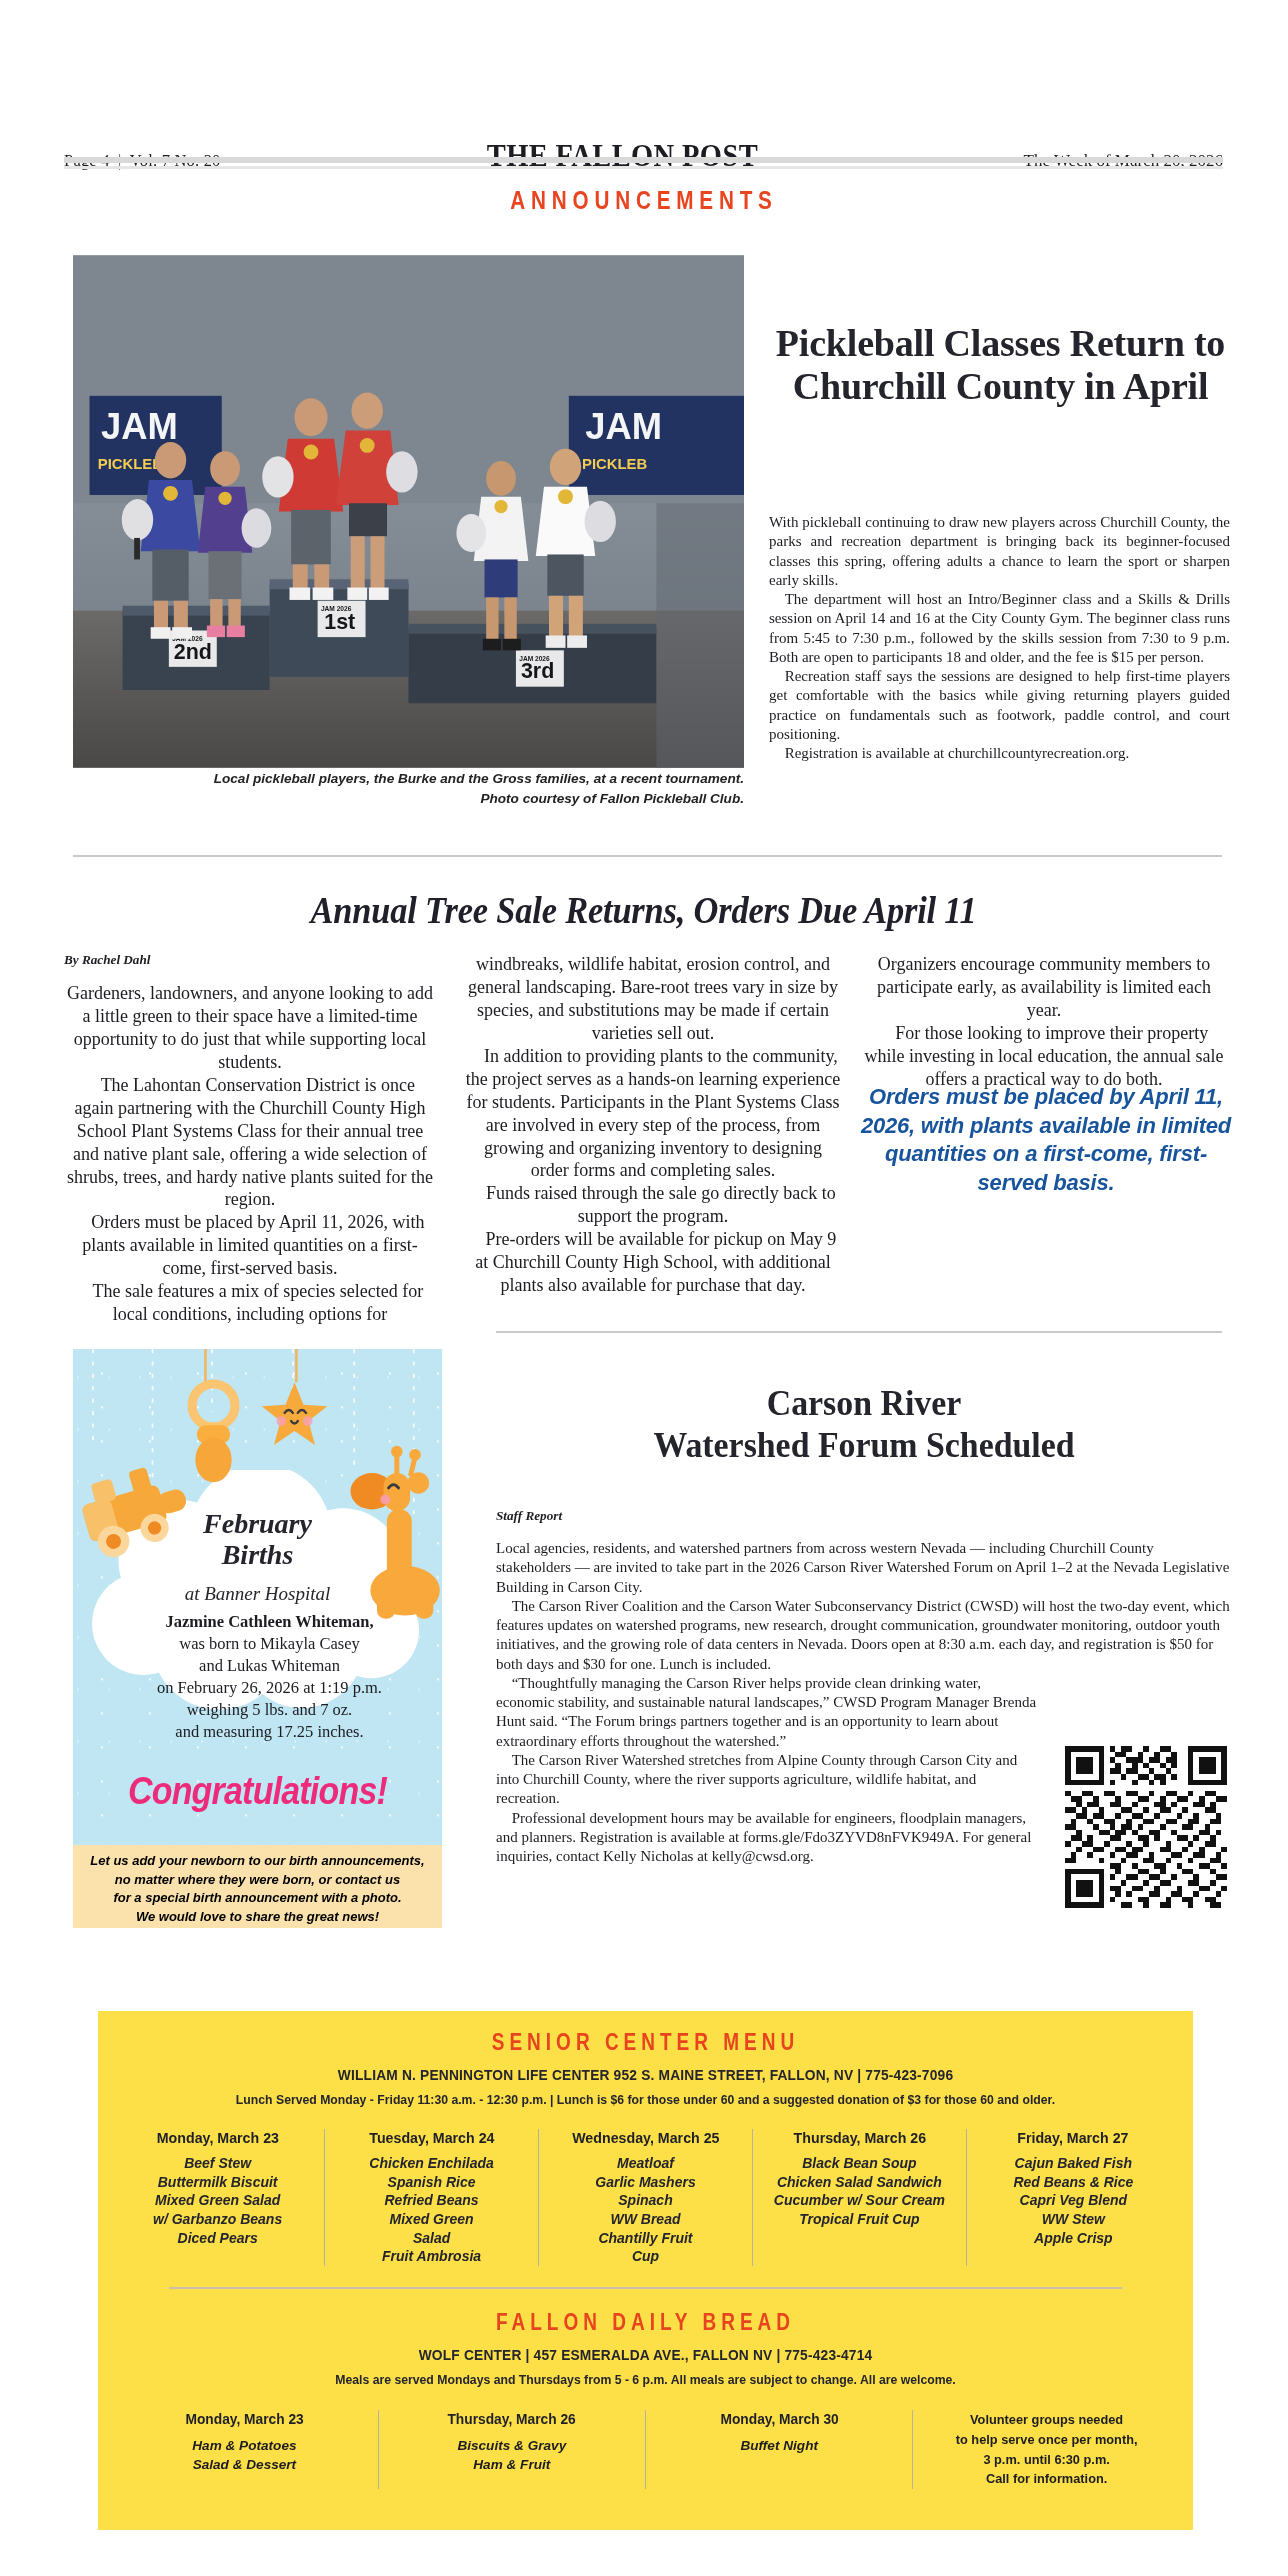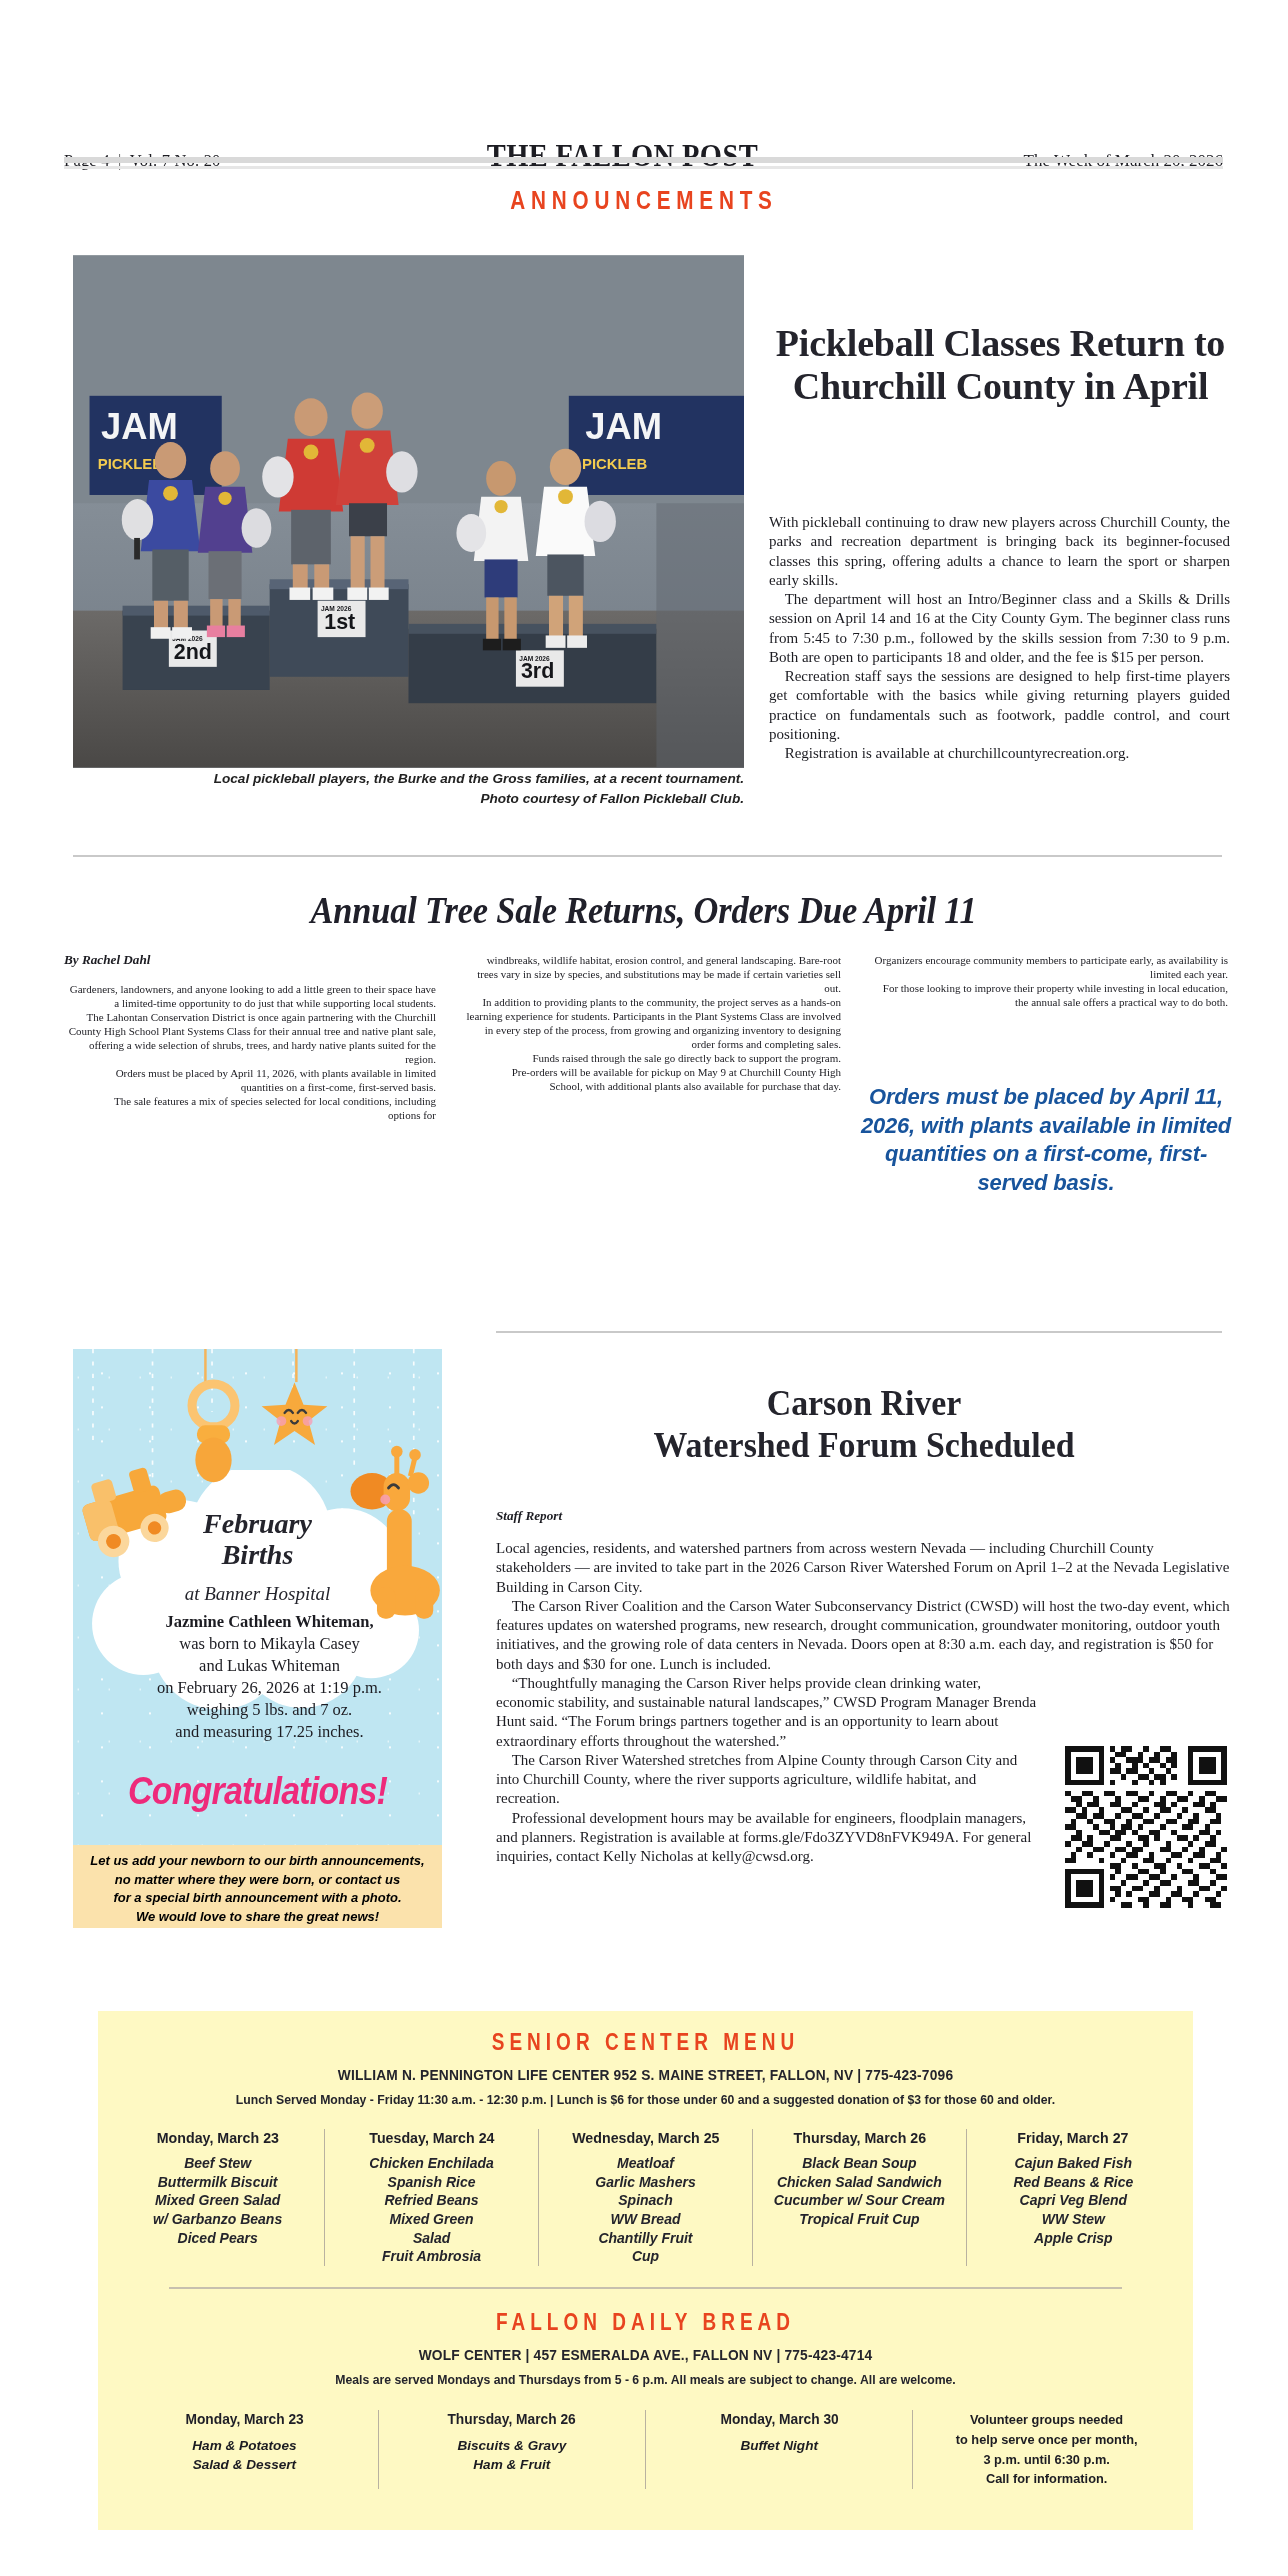--- a/index.html
+++ b/index.html
@@ -104,22 +104,22 @@
     letter-spacing: -0.2px;
     transform: scaleX(.93);
     color: #20202a;
   }
   .byline {
     position: absolute; left: 64px; top: 952px;
     font-size: 13.2px; font-style: italic; font-weight: 600;
   }
   .tree-col {
     position: absolute;
-    font-size: 11px; line-height: 1.275;
-    text-align: right;
+    font-size: 18px; line-height: 1.275;
+    text-align: center;
   }
   .tree-col p { text-indent: 15.7px; }
   .tree-col p.noin { text-indent: 0; }
   #treeCol1 { left: 64px; top: 982px; width: 372px; }
   #treeCol2 { left: 465px; top: 953px; width: 376px; }
   #treeCol3 { left: 860px; top: 953px; width: 368px; }
   .pullquote {
     position: absolute; left: 860px; top: 1083px; width: 372px;
     text-align: center;
     color: #18549c;
@@ -222,21 +222,21 @@
   .cr-body p.narrow { width: 546px; }
   .qr {
     position: absolute; left: 1065px; top: 1746px;
     width: 162px; height: 162px;
   }
 
   
   .menu-panel {
     position: absolute; left: 98px; top: 2011px;
     width: 1095px; height: 519px;
-    background: #fef9c3;
+    background: #fde047;
   }
   .mp-title {
     text-align: center;
     color: #e8441f;
     font-family: "Liberation Sans", sans-serif;
     font-weight: 700;
     font-size: 19px;
     letter-spacing: 5px;
     transform: scaleY(1.25);
   }

